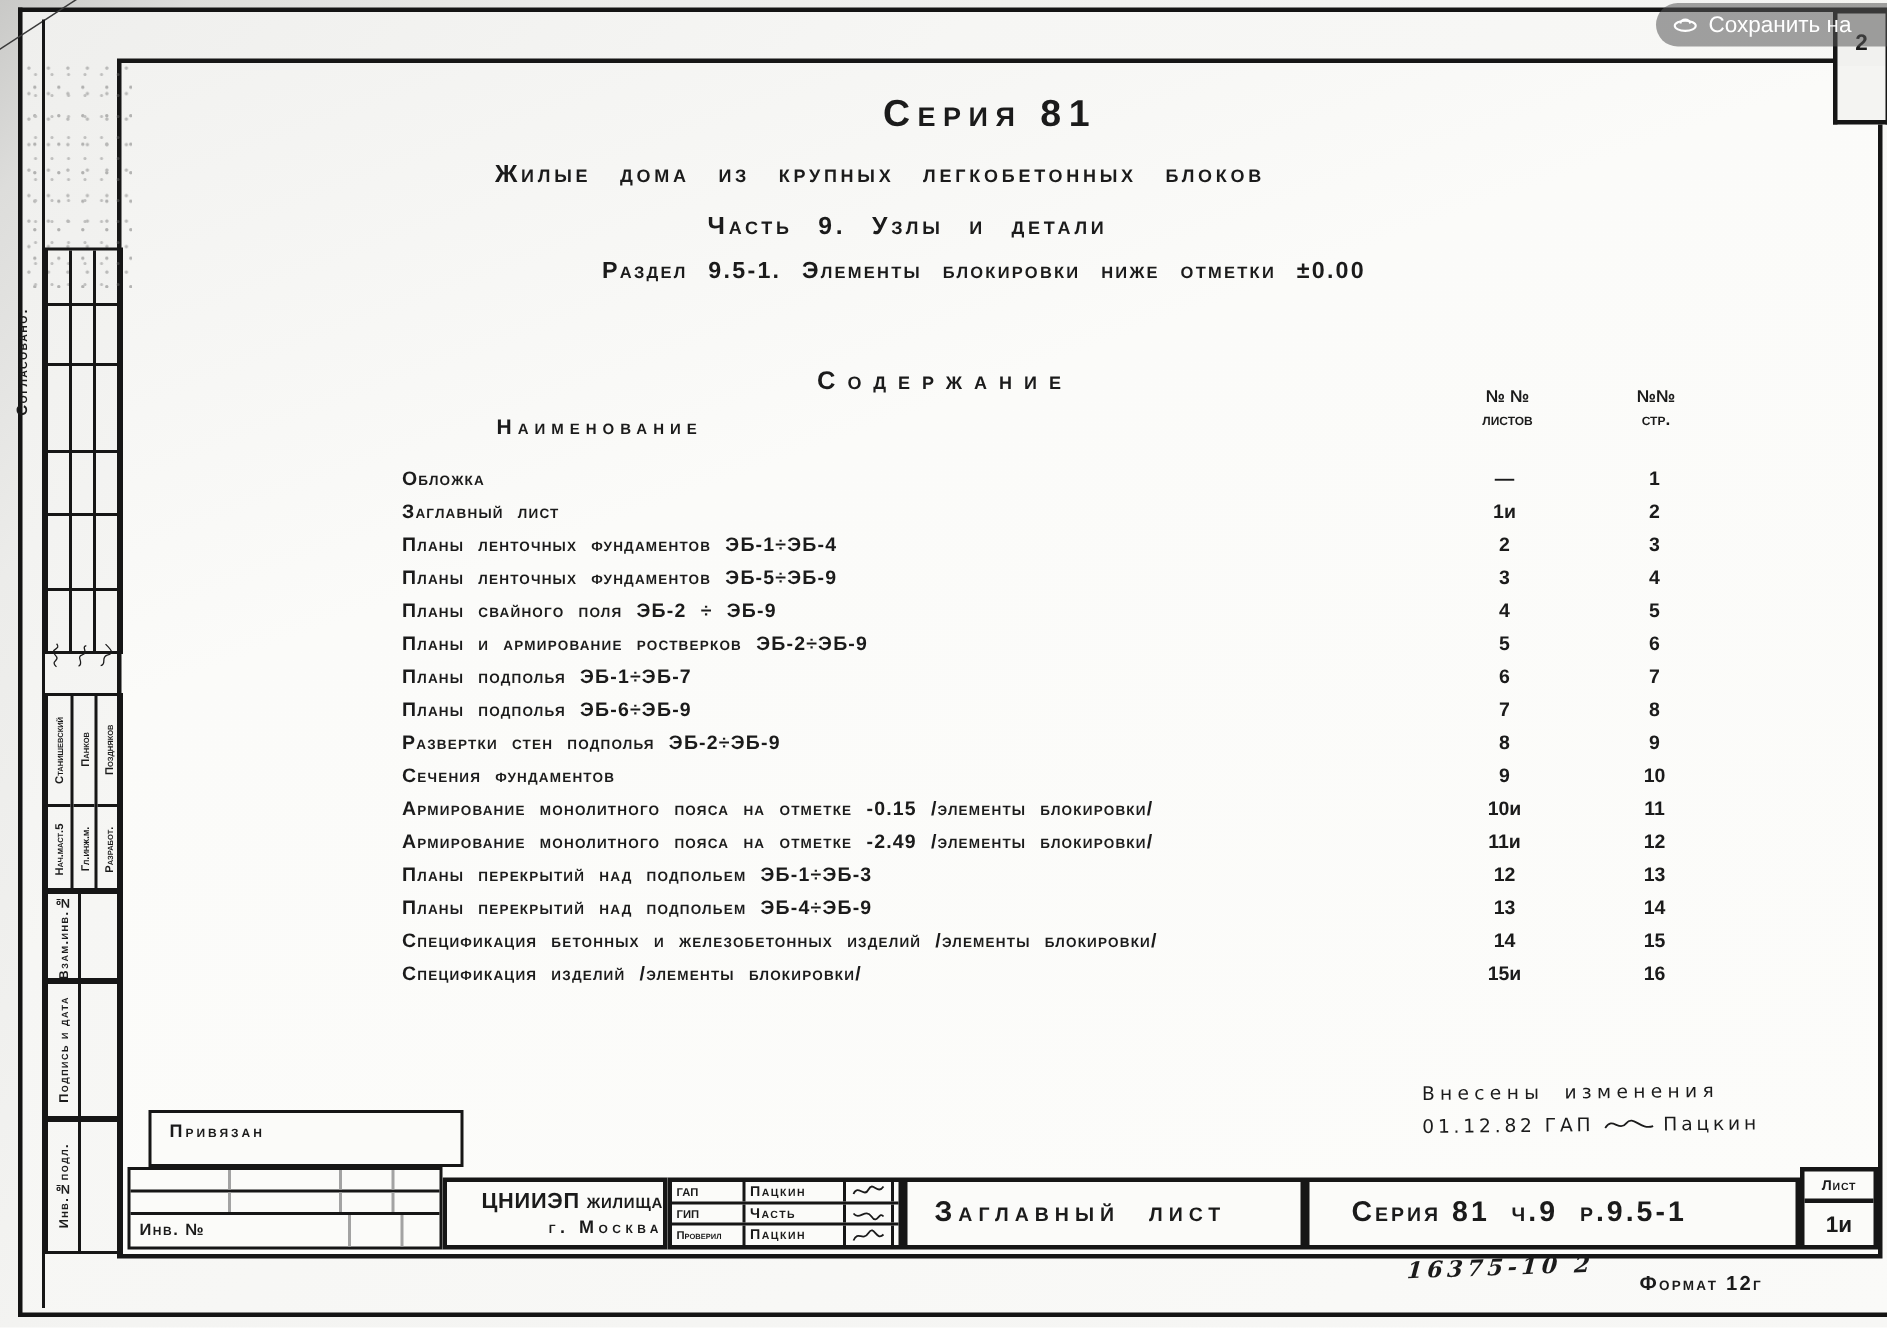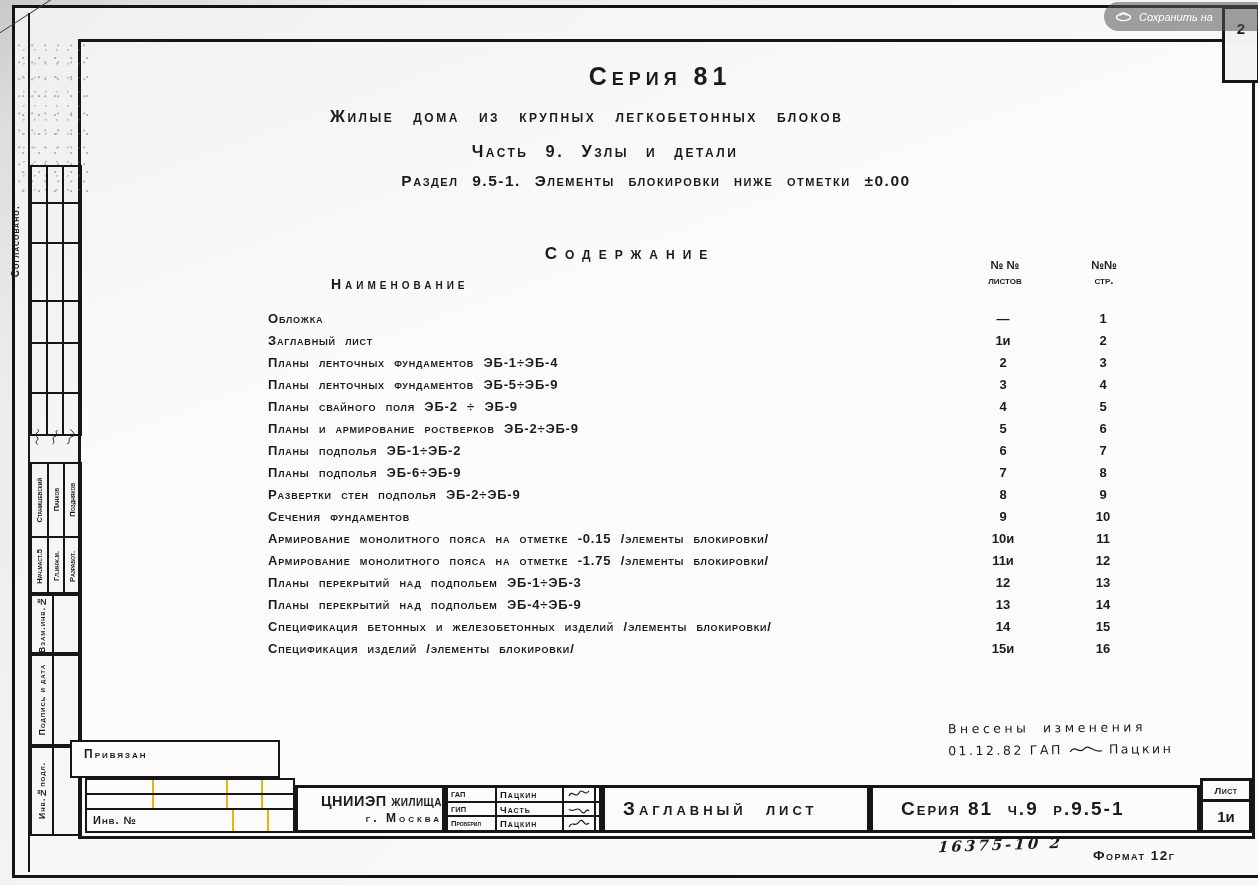--- a/index.html
+++ b/index.html
@@ -69,26 +69,26 @@
   .sect-vzam{left:30px;top:592px;width:48px;height:60px;}
   .sect-podpis{left:30px;top:652px;width:48px;height:92px;}
   .sect-inv{left:30px;top:744px;width:48px;height:88px;}
   
   .changes{left:948px;top:720px;width:250px;transform:rotate(-.6deg);font-family:"DejaVu Sans",sans-serif;}
   .changes .l1{font-size:12.5px;letter-spacing:3.5px;word-spacing:6px;font-weight:500;}
   .changes .l2{margin-top:7px;font-size:12.5px;letter-spacing:2.5px;font-weight:500;
                display:flex;align-items:center;gap:6px;}
   
   .box{border:2.5px solid #161616;box-sizing:border-box;background:#fbfbf9;}
-  .privyazan{left:70px;top:740px;width:210px;height:38px;font-size:12px;font-weight:700;
+  .privyazan{left:99px;top:740px;width:210px;height:38px;font-size:12px;font-weight:700;
              letter-spacing:2px;padding:5px 0 0 12px;}
   .inv-grid{left:85px;top:778px;width:210px;height:55px;display:flex;flex-direction:column;}
   .inv-grid .r{display:flex;border-bottom:2px solid #161616;flex:0 0 13px;}
   .inv-grid .r:last-child{border-bottom:none;flex:1;}
-  .inv-grid .c{border-right:2px solid #eab308;}
+  .inv-grid .c{border-right:2px solid #a3a3a3;}
   .inv-grid .c:last-child{border-right:none;}
   .inv-lab{font-size:11px;font-weight:700;letter-spacing:1px;padding:4px 0 0 6px;}
   .org{left:295px;top:785px;width:150px;height:48px;border-width:3px;text-align:center;
        display:flex;flex-direction:column;justify-content:center;gap:2px;align-items:flex-end;}
   .org .o1{font-size:14.5px;font-weight:700;letter-spacing:.5px;}
   .org .o2{font-size:12px;font-weight:600;letter-spacing:3px;}
   .approvals{left:445px;top:785px;width:157px;height:48px;border-width:3px;
              display:flex;flex-direction:column;}
   .appr-row{flex:1;display:flex;border-bottom:2px solid #161616;}
   .appr-row:last-child{border-bottom:none;}
@@ -114,21 +114,21 @@
   
   .corner-box1{left:1222px;top:6px;width:32px;height:38px;border:3px solid #161616;
                display:flex;align-items:center;justify-content:center;font-size:15px;font-weight:700;
                background:#f1f1ef;}
   .corner-box2{left:1222px;top:44px;width:32px;height:36px;border:3px solid #161616;border-top:none;
                background:#f4f4f2;}
   
   .save-pill{left:1104px;top:2px;width:160px;height:29px;border-radius:15px 0 0 15px;
              background:rgba(86,86,86,.55);display:flex;align-items:center;gap:7px;
              padding-left:11px;box-sizing:border-box;cursor:pointer;z-index:50;}
-  .save-pill span{color:#fff;font-size:11px;white-space:nowrap;font-style:italic;}
+  .save-pill span{color:#fff;font-size:15px;white-space:nowrap;}
   svg.squig{display:block;}
 </style>
 </head>
 <body>
 
 <div class="abs outer-frame"></div>
 <div class="abs sheet-frame"></div>
 <div class="abs corner-diag"></div>
 <div class="abs noise"></div>
 <div class="abs strip-line"></div>
@@ -170,21 +170,21 @@
       <span class="toc-name sc">Планы свайного поля ЭБ-2 ÷ ЭБ-9</span>
       <span class="toc-sheets">4</span>
       <span class="toc-page">5</span>
     </div>
   <div class="toc-row">
       <span class="toc-name sc">Планы и армирование ростверков ЭБ-2÷ЭБ-9</span>
       <span class="toc-sheets">5</span>
       <span class="toc-page">6</span>
     </div>
   <div class="toc-row">
-      <span class="toc-name sc">Планы подполья ЭБ-1÷ЭБ-2</span>
+      <span class="toc-name sc">Планы подполья ЭБ-1÷ЭБ-7</span>
       <span class="toc-sheets">6</span>
       <span class="toc-page">7</span>
     </div>
   <div class="toc-row">
       <span class="toc-name sc">Планы подполья ЭБ-6÷ЭБ-9</span>
       <span class="toc-sheets">7</span>
       <span class="toc-page">8</span>
     </div>
   <div class="toc-row">
       <span class="toc-name sc">Развертки стен подполья ЭБ-2÷ЭБ-9</span>
@@ -195,21 +195,21 @@
       <span class="toc-name sc">Сечения фундаментов</span>
       <span class="toc-sheets">9</span>
       <span class="toc-page">10</span>
     </div>
   <div class="toc-row">
       <span class="toc-name sc">Армирование монолитного пояса на отметке -0.15 /элементы блокировки/</span>
       <span class="toc-sheets">10и</span>
       <span class="toc-page">11</span>
     </div>
   <div class="toc-row">
-      <span class="toc-name sc">Армирование монолитного пояса на отметке -1.75 /элементы блокировки/</span>
+      <span class="toc-name sc">Армирование монолитного пояса на отметке -2.49 /элементы блокировки/</span>
       <span class="toc-sheets">11и</span>
       <span class="toc-page">12</span>
     </div>
   <div class="toc-row">
       <span class="toc-name sc">Планы перекрытий над подпольем ЭБ-1÷ЭБ-3</span>
       <span class="toc-sheets">12</span>
       <span class="toc-page">13</span>
     </div>
   <div class="toc-row">
       <span class="toc-name sc">Планы перекрытий над подпольем ЭБ-4÷ЭБ-9</span>

